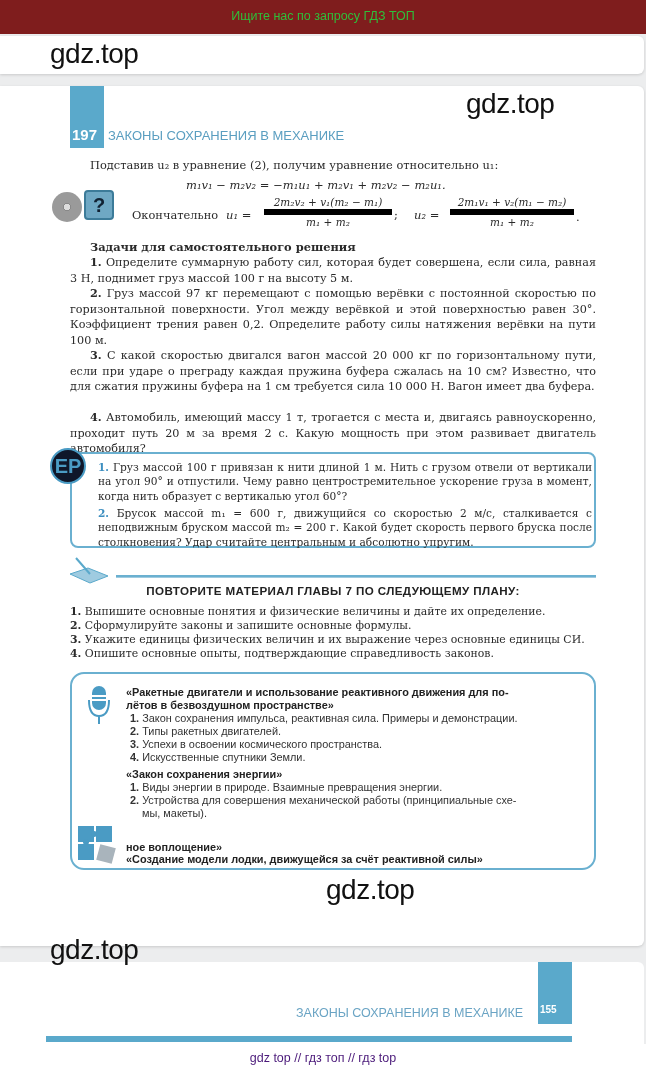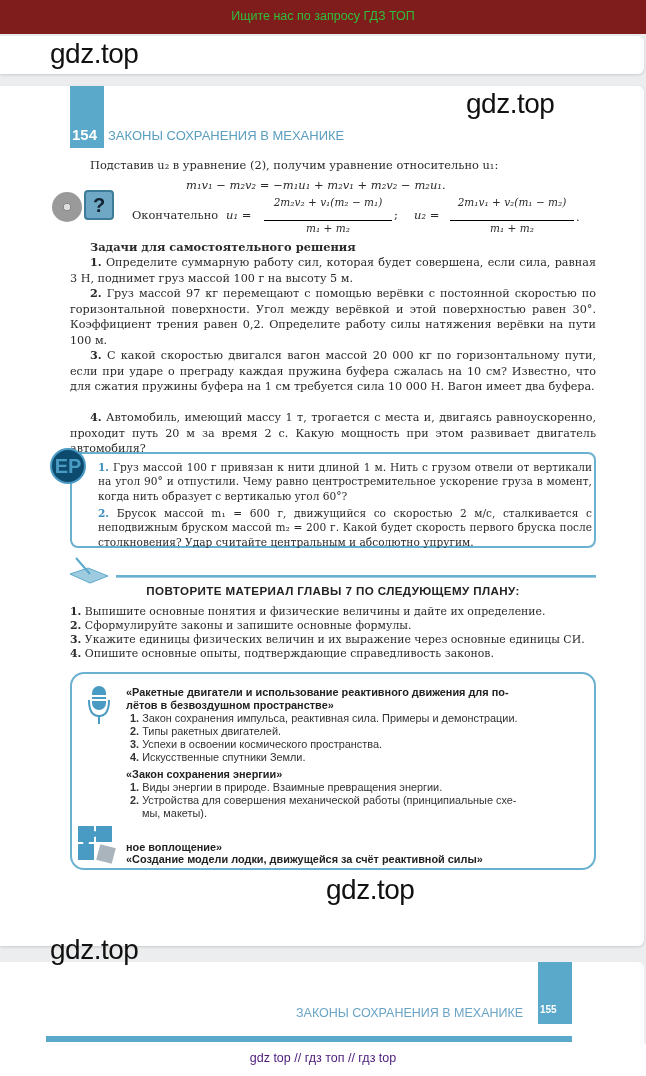--- a/index.html
+++ b/index.html
@@ -14,34 +14,34 @@
 
   .page { position: absolute; left: 0; top: 86px; width: 644px; height: 860px; background: #fff;
     border-radius: 0 6px 6px 0; box-shadow: 0 1px 3px rgba(0,0,0,0.15); }
   .page-num-tab { position: absolute; left: 70px; top: 0; width: 34px; height: 62px; background: #5aa9cb; }
   .page-num { position: absolute; left: 72px; top: 40px; font-family: "Liberation Sans", sans-serif; font-size: 15px; color: #fff; font-weight: bold; }
   .page-head { position: absolute; left: 108px; top: 42px; font-family: "Liberation Sans", sans-serif; font-size: 13px; color: #5a9ec0; }
 
   .p { position: absolute; font-size: 11.4px; line-height: 15.8px; white-space: nowrap; }
   .formula { position: absolute; font-family: "DejaVu Serif", serif; font-style: italic; font-size: 11.5px; white-space: nowrap; }
   .frac { position: absolute; text-align: center; font-family: "DejaVu Serif", serif; font-style: italic; font-size: 10.5px; }
-  .frac .num { border-bottom: 1px solid #000000; padding: 0 2px 12px; }
+  .frac .num { border-bottom: 6px solid #000000; padding: 0 2px 1px; }
   .frac .den { padding-top: 1px; }
   .b { font-weight: bold; }
   .task { position: absolute; left: 70px; width: 526px; font-size: 11.2px; line-height: 15.5px; text-align: justify; }
 
   .disc-icon { position: absolute; left: 52px; top: 106px; width: 30px; height: 30px; border-radius: 50%;
     background: radial-gradient(circle, #ddd 0 3px, #888 3px 4px, #9a9a9a 4px); }
   .q-icon { position: absolute; left: 84px; top: 104px; width: 30px; height: 30px; border-radius: 4px;
     background: #6fa8c4; border: 2px solid #3c7b99; color: #123; text-align: center; font-family: "Liberation Sans", sans-serif;
     font-weight: bold; font-size: 20px; line-height: 26px; }
 
   .box1 { position: absolute; left: 70px; top: 366px; width: 526px; height: 96px; border: 2px solid #6ab0d0; border-radius: 8px; }
   .box1-icon { position: absolute; left: 50px; top: 362px; width: 36px; height: 36px; border-radius: 50%; border: 2px solid #4a9bc4;
-    background: #0c4a6e; color: #4a9bc4; font-family: "Liberation Sans", sans-serif; font-size: 20px; font-weight: bold; text-align: center; line-height: 32px; }
+    background: #0f172a; color: #4a9bc4; font-family: "Liberation Sans", sans-serif; font-size: 20px; font-weight: bold; text-align: center; line-height: 32px; }
   .box1 .q { position: absolute; left: 26px; width: 494px; font-size: 10.6px; line-height: 14.4px; text-align: justify; }
   .box1 .n { color: #3e8fc0; font-weight: bold; }
 
   .review-line { position: absolute; left: 116px; top: 489px; width: 480px; height: 3px; border-top: 2px solid #6ab0d0; border-bottom: 1px solid #9fcbe0; }
   .book-icon { position: absolute; left: 68px; top: 470px; width: 44px; height: 28px; }
   .review-title { position: absolute; left: 70px; width: 526px; top: 498px; text-align: center; font-family: "Liberation Sans", sans-serif;
     font-weight: bold; font-size: 11.6px; letter-spacing: 0.4px; color: #222; }
   .review-item { position: absolute; left: 70px; font-size: 10.9px; line-height: 13.5px; white-space: nowrap; }
 
   .box2 { position: absolute; left: 70px; top: 586px; width: 526px; height: 198px; border: 2px solid #6ab0d0; border-radius: 14px; }
@@ -62,21 +62,21 @@
 </head>
 <body>
 
 <div class="topbar">Ищите нас по запросу ГДЗ ТОП</div>
 <div class="wm-card">
   <span class="wm" style="left:50px;top:2px;">gdz.top</span>
 </div>
 
 <div class="page">
   <div class="page-num-tab"></div>
-  <span class="page-num">154</span>
+  <span class="page-num">197</span>
   <span class="page-head">ЗАКОНЫ СОХРАНЕНИЯ В МЕХАНИКЕ</span>
   <span class="wm" style="left:466px;top:2px;">gdz.top</span>
 
   <span class="p" style="left:90px;top:72px;">Подставив u₂ в уравнение (2), получим уравнение относительно u₁:</span>
   <span class="formula" style="left:186px;top:92px;">m₁v₁ − m₂v₂ = −m₁u₁ + m₂v₁ + m₂v₂ − m₂u₁.</span>
 
   <div class="disc-icon"></div>
   <div class="q-icon">?</div>
 
   <span class="p" style="left:132px;top:122px;">Окончательно</span>

